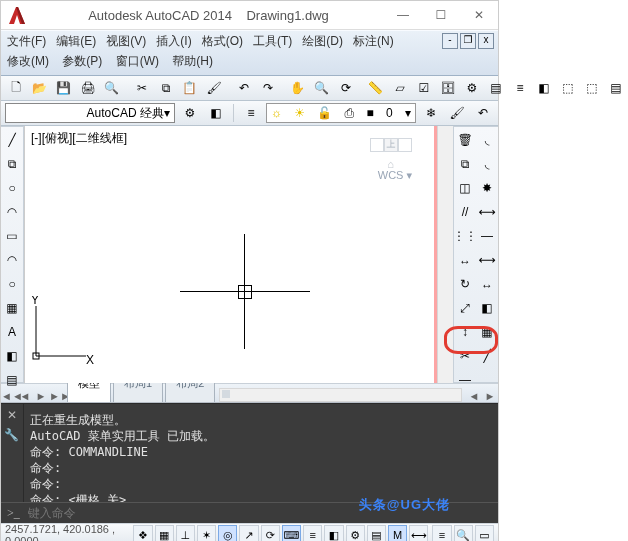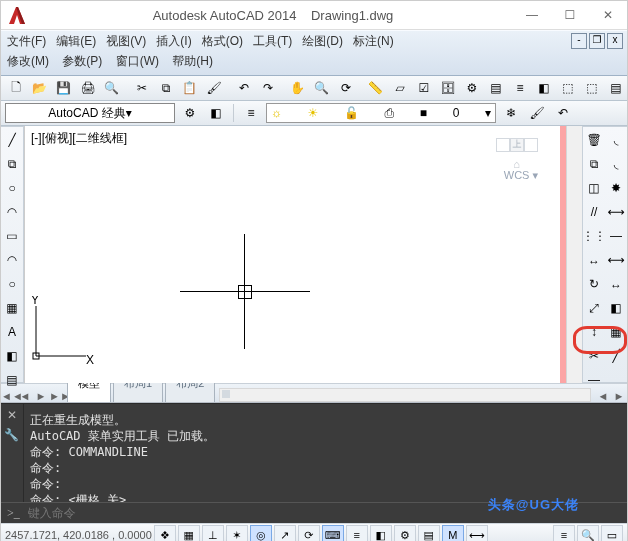--- a/index.html
+++ b/index.html
@@ -1,36 +1,36 @@
 <!DOCTYPE html>
 <html><head>
 <meta charset="utf-8">
 <style>
 html,body{margin:0;padding:0;font-family:"Microsoft YaHei",SimSun,Arial,sans-serif;font-size:12px;color:#000;background:#fff;overflow:hidden}
-.app{width:628px;height:541px;background:#fff;position:relative;border:1px solid #ccc;box-sizing:border-box}
+.app{width:499px;height:541px;background:#fff;position:relative;border:1px solid #ccc;box-sizing:border-box}
 .titlebar{height:28px;display:flex;align-items:center;background:#fff;border-bottom:1px solid #ddd}
 .titlebar .logo{width:32px;height:28px;display:flex;align-items:center;justify-content:center}
 .titlebar .title{flex:1;text-align:center;color:#555;font-size:13px}
 .titlebar .wbtn{width:38px;height:28px;display:flex;align-items:center;justify-content:center;color:#666}
 .menubar{height:46px;background:linear-gradient(#eaf1f8,#d6e1ee);border-top:1px solid #f8fbff;border-bottom:1px solid #9fb2c6;display:flex;flex-wrap:wrap;align-items:flex-start;padding:2px 6px;box-sizing:border-box;position:relative}
 .menubar span{margin-right:10px;color:#333}
 .menubar .row2{width:100%}
 .mdi-ctrl{position:absolute;right:4px;top:2px;display:flex;gap:2px}
 .mdi-ctrl div{width:14px;height:14px;border:1px solid #7a8ca0;font-size:10px;line-height:12px;text-align:center;background:#e6eef7}
 .toolbar{height:24px;background:linear-gradient(#f8fafc,#e3e9ef);border-bottom:1px solid #b9c5d0;display:flex;align-items:center;padding:0 4px;gap:2px}
 .tbtn{width:20px;height:20px;display:flex;align-items:center;justify-content:center;border:1px solid transparent;flex:0 0 auto}
 .sep{width:1px;height:18px;background:#c4ccd4;margin:0 2px}
 .qa-row{height:24px;background:linear-gradient(#f8fafc,#e3e9ef);border-bottom:1px solid #b9c5d0;display:flex;align-items:center;padding:0 4px;gap:4px}
-.ws-sel{width:160px;height:18px;border:1px solid #888;background:#fff;display:flex;align-items:center;padding:0 4px;font-size:12px;justify-content:center}
+.ws-sel{width:160px;height:18px;border:1px solid #888;background:#fff;display:flex;align-items:center;padding:0 4px;font-size:12px;justify-content:flex-end}
 .layer-sel{flex:1;max-width:220px;height:18px;border:1px solid #999;background:#fff;display:flex;align-items:center;padding:0 4px;font-size:12px;justify-content:space-between}
 .work{position:relative;height:257px;background:#fff;display:flex}
 .left-tools,.right-tools{width:22px;background:linear-gradient(#f6f8fb,#e6ecf2);border:1px solid #c7d0d9;display:flex;flex-direction:column;align-items:center;gap:2px;padding:2px 0}
 .left-tools{border-left:none}
 .right-tools{border-right:none}
-.canvas{flex:1;position:relative;background:#fff;border-left:1px solid #ccc;border-right:6px solid #fca5a5;overflow:hidden}
+.canvas{flex:1;position:relative;background:#fff;border-left:1px solid #ccc;border-right:3px solid #fca5a5;overflow:hidden}
 .vp-label{position:absolute;top:4px;left:6px;font-size:12px}
 .wcs{position:absolute;top:43px;right:22px;font-size:11px;color:#9aa6b6}
 .cube{position:absolute;top:12px;right:20px;width:44px;height:34px;display:flex;flex-wrap:wrap}
 .cube .c{width:12px;height:12px;border:1px solid #d4d9df;font-size:9px;line-height:10px;text-align:center;color:#aab3be}
 .ucs{position:absolute;left:6px;top:170px;width:70px;height:70px}
 .crosshair{position:absolute;left:155px;top:165px;width:130px;height:1px;background:#000}
 .crosshair2{position:absolute;left:219px;top:108px;width:1px;height:115px;background:#000}
 .pickbox{position:absolute;left:213px;top:159px;width:12px;height:12px;border:1px solid #000}
 .vscroll{width:15px;background:#f0f0f0;border-left:1px solid #d6d6d6}
 .tabs{height:18px;background:linear-gradient(#eef3f8,#dde5ee);display:flex;align-items:flex-end;font-size:11px;border-top:1px solid #c8d0d8;border-bottom:1px solid #b7bec7}

